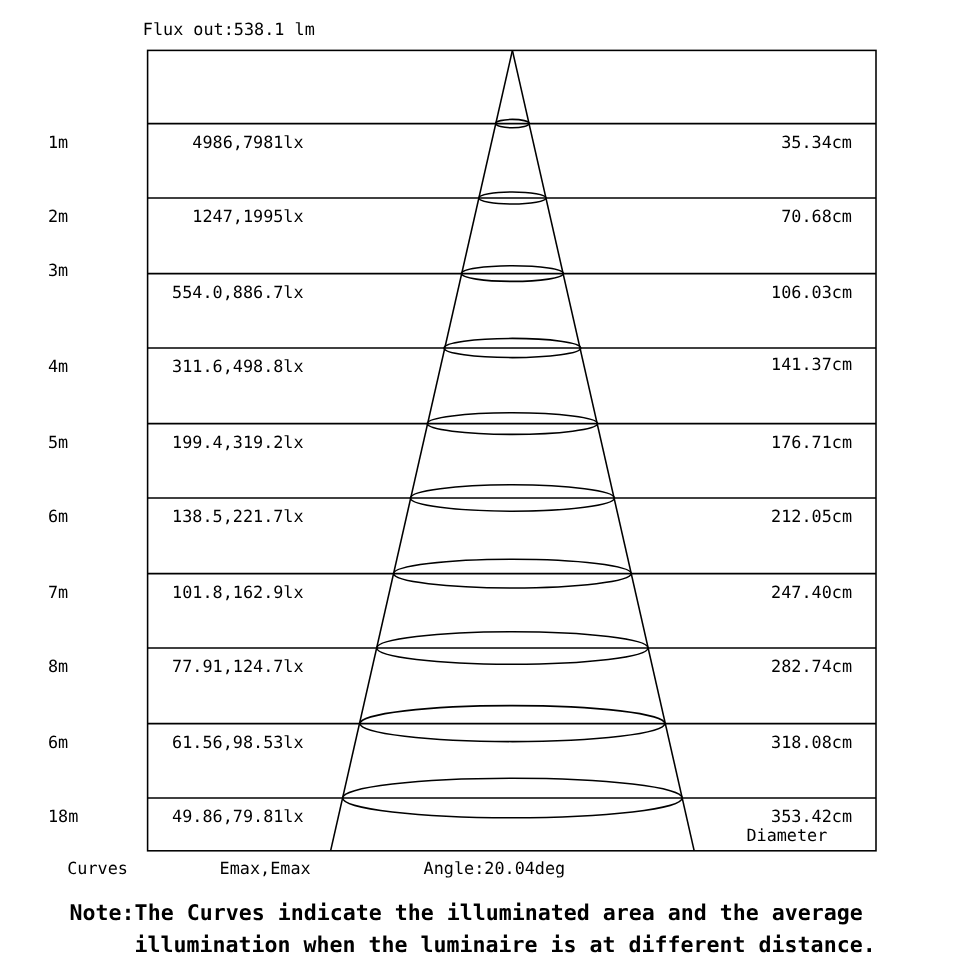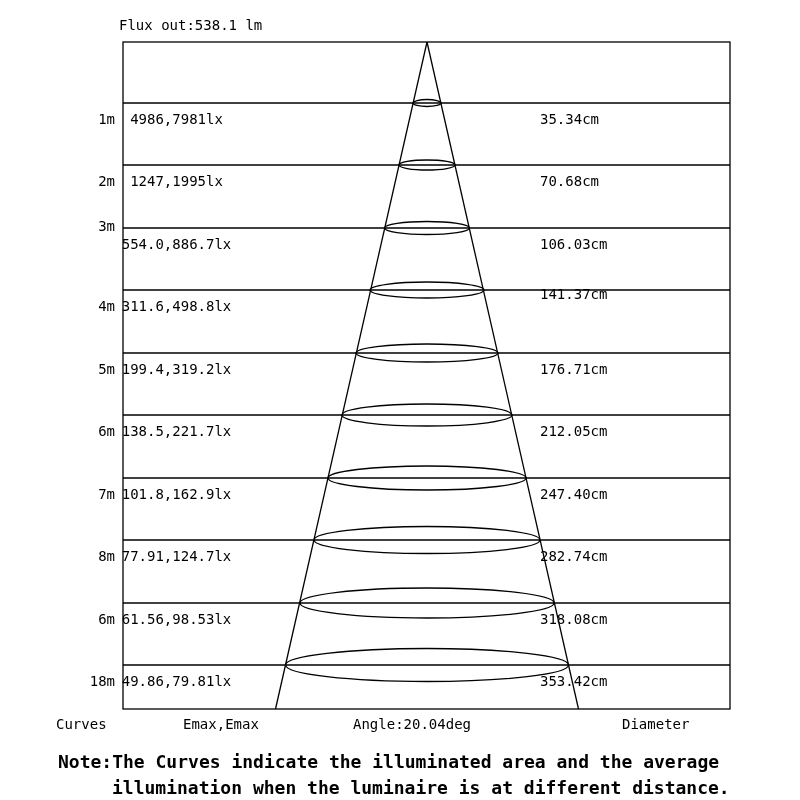--- a/index.html
+++ b/index.html
@@ -6,23 +6,23 @@
   html,body { width:800px; height:800px; background:#ffffff; }
   body {
     position:relative;
     font-family:"DejaVu Sans Mono","Liberation Mono",monospace;
     color:#000000;
     overflow:hidden;
   }
   .abs { position:absolute; white-space:pre; }
   .t14 { font-size:14px; line-height:18px;text-align:center; }
   #chart-svg { position:absolute; left:0; top:0; }
-  .col-h { left:40px;  width:75px;  text-align:right; }
-  .col-e { left:100px; width:153px; text-align:center; }
-  .col-d { left:540px; width:170px; text-align:left; }
+  .col-h { left:40px;  width:75px;  text-align:left; }
+  .col-e { left:100px; width:153px; text-align:right; }
+  .col-d { left:540px; width:170px; text-align:right; }
   .note-line { font-size:18px; font-weight:bold; line-height:26px; }
 </style>
 </head>
 <body>
 
 <div class="abs t14" style="left:119px; top:16px;">Flux out:538.1 lm</div>
 
 <svg id="chart-svg" width="800" height="800" viewBox="0 0 800 800">
   <g fill="none" stroke="#000000" stroke-width="1.3">
     <rect x="123" y="42" width="607" height="667"></rect>
@@ -58,21 +58,21 @@
 <div class="abs t14 col-h" style="top:172px">2m</div>
 <div class="abs t14 col-e" style="top:172px">1247,1995lx</div>
 <div class="abs t14 col-d" style="top:172px">70.68cm</div>
 
 <div class="abs t14 col-h" style="top:217px">3m</div>
 <div class="abs t14 col-e" style="top:235px">554.0,886.7lx</div>
 <div class="abs t14 col-d" style="top:235px">106.03cm</div>
 
 <div class="abs t14 col-h" style="top:297px">4m</div>
 <div class="abs t14 col-e" style="top:297px">311.6,498.8lx</div>
-<div class="abs t14 col-d" style="top:285px">141.37cm</div>
+<div class="abs t14 col-d" style="top:295px">141.37cm</div>
 
 <div class="abs t14 col-h" style="top:360px">5m</div>
 <div class="abs t14 col-e" style="top:360px">199.4,319.2lx</div>
 <div class="abs t14 col-d" style="top:360px">176.71cm</div>
 
 <div class="abs t14 col-h" style="top:422px">6m</div>
 <div class="abs t14 col-e" style="top:422px">138.5,221.7lx</div>
 <div class="abs t14 col-d" style="top:422px">212.05cm</div>
 
 <div class="abs t14 col-h" style="top:485px">7m</div>
@@ -87,16 +87,16 @@
 <div class="abs t14 col-e" style="top:610px">61.56,98.53lx</div>
 <div class="abs t14 col-d" style="top:610px">318.08cm</div>
 
 <div class="abs t14 col-h" style="top:672px">18m</div>
 <div class="abs t14 col-e" style="top:672px">49.86,79.81lx</div>
 <div class="abs t14 col-d" style="top:672px">353.42cm</div>
 
 <div class="abs t14" style="left:56px;  top:715px">Curves</div>
 <div class="abs t14" style="left:183px; top:715px">Emax,Emax</div>
 <div class="abs t14" style="left:353px; top:715px">Angle:20.04deg</div>
-<div class="abs t14" style="left:622px; top:715px">Diameter</div>
+<div class="abs t14" style="left:622px; top:688px">Diameter</div>
 
 <div class="abs note-line" style="left:58px;  top:749px">Note:The Curves indicate the illuminated area and the average</div>
 <div class="abs note-line" style="left:112px; top:775px">illumination when the luminaire is at different distance.</div>
 
 </body></html>

